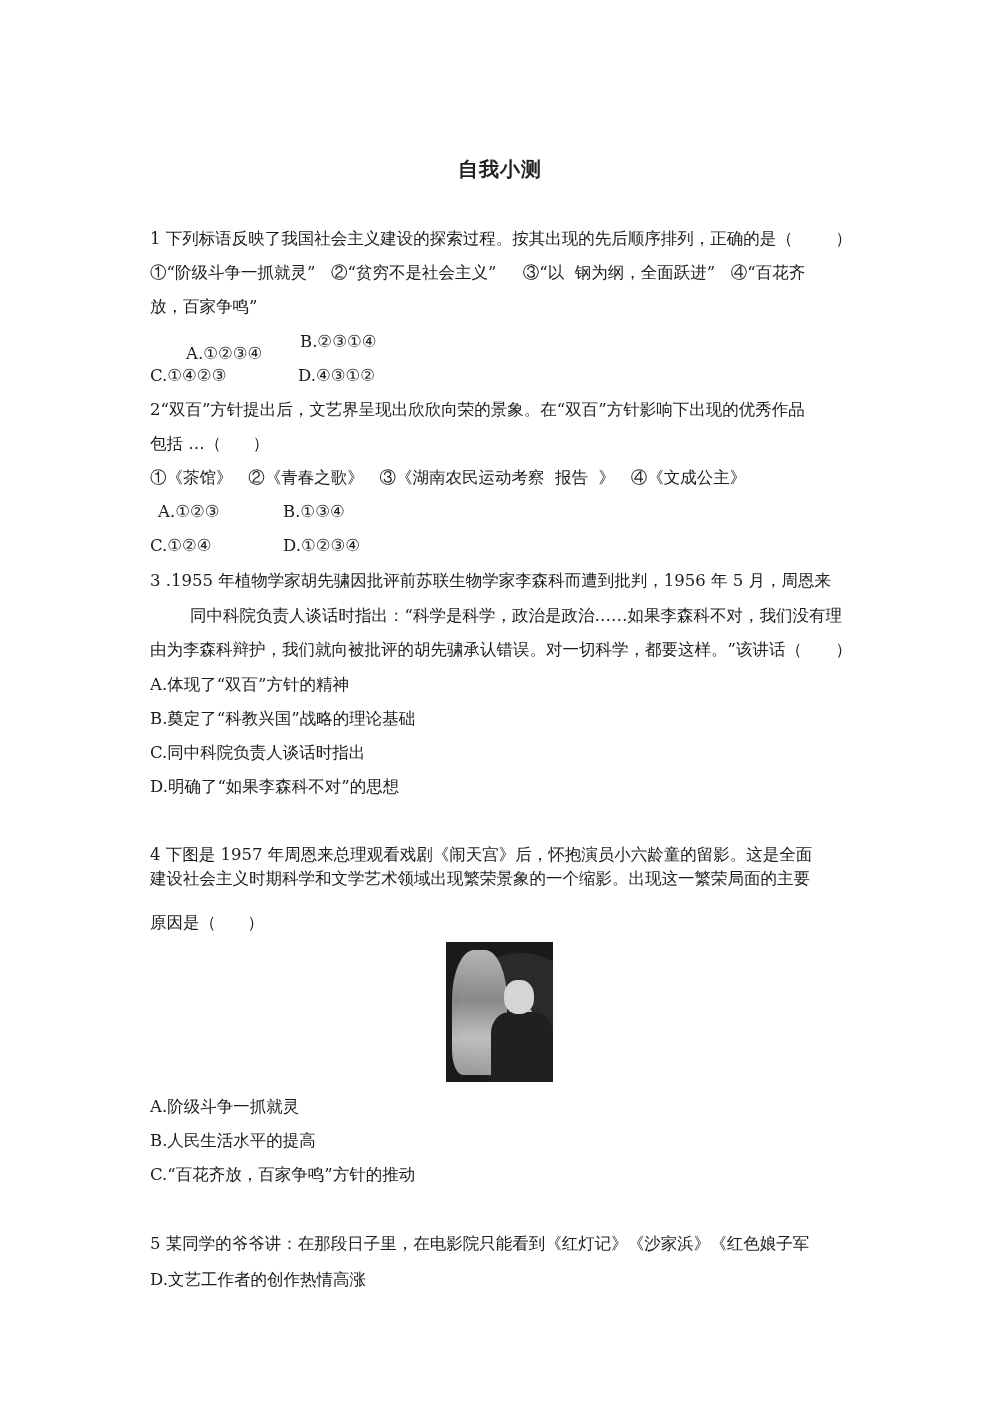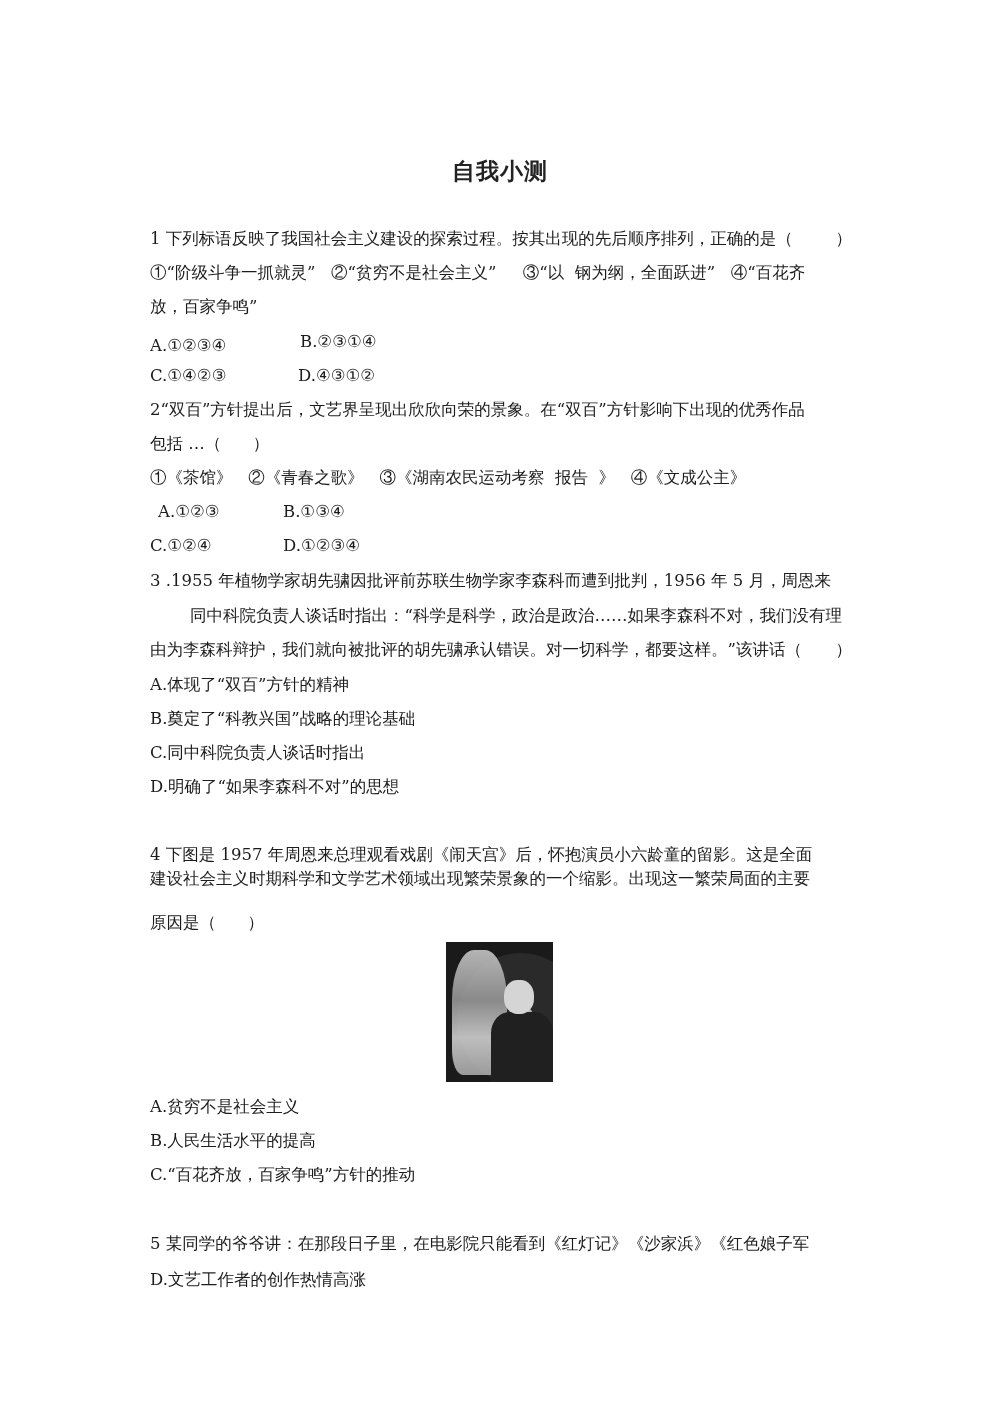--- a/index.html
+++ b/index.html
@@ -1,20 +1,20 @@
 <!DOCTYPE html>
 <html><head>
   <meta charset="utf-8">
   <style>
     html, body { margin: 0; padding: 0; background: #ffffff; }
     body { width: 1000px; height: 1414px; position: relative; overflow: hidden;
            font-family: "DejaVu Serif", "Liberation Serif", serif; color: #1a1a1a; }
     .page-title { position: absolute; top: 156px; left: 0; width: 1000px; text-align: center;
                   font-family: "DejaVu Sans", "Liberation Sans", sans-serif; font-weight: bold;
-                  font-size: 23px; letter-spacing: 1px; color: #222; }
+                  font-size: 20px; letter-spacing: 1px; color: #222; }
     .line { position: absolute; left: 150px; font-size: 16.5px; line-height: 20px; white-space: pre; color: #1c1c1c; }
     .full { width: 702px; display: flex; justify-content: space-between; }
     .photo { position: absolute; left: 446px; top: 942px; width: 107px; height: 140px;
              background: radial-gradient(ellipse at 70% 55%, #bdbdbd 0 12%, #2a2a2a 13% 60%, #1a1a1a 61%),
                          #333; overflow: hidden; }
     .photo .figA { position: absolute; left: 6px; top: 8px; width: 55px; height: 125px;
                    background: linear-gradient(180deg, #cfcfcf, #9a9a9a 40%, #d8d8d8 70%, #b0b0b0);
                    border-radius: 40% 40% 20% 20%; opacity: 0.85; }
     .photo .face { position: absolute; left: 58px; top: 38px; width: 30px; height: 34px;
                    background: #d5d5d5; border-radius: 45%; }
@@ -26,21 +26,21 @@
 
 <div class="page-title">自我小测</div>
 
 <div>
   <div class="line full" style="top:229px;">
     <span>1 下列标语反映了我国社会主义建设的探索过程。按其出现的先后顺序排列，正确的是（</span>
     <span>）</span>
   </div>
   <div class="line" style="top:263px;">①“阶级斗争一抓就灵”   ②“贫穷不是社会主义”     ③“以  钢为纲，全面跃进”   ④“百花齐</div>
   <div class="line" style="top:297px;">放，百家争鸣”</div>
-  <div class="line" style="top:336px;">A.①②③④</div>
+  <div class="line" style="top:344px;margin-left:36px;">A.①②③④</div>
   <div class="line" style="top:332px; left:300px;">B.②③①④</div>
   <div class="line" style="top:366px;">C.①④②③</div>
   <div class="line" style="top:366px; left:298px;text-align:center;">D.④③①②</div>
 </div>
 
 <div>
   <div class="line" style="top:400px;">2“双百”方针提出后，文艺界呈现出欣欣向荣的景象。在“双百”方针影响下出现的优秀作品</div>
   <div class="line" style="top:434px;">包括 …（      ）</div>
   <div class="line" style="top:468px;">①《茶馆》   ②《青春之歌》   ③《湖南农民运动考察  报告  》   ④《文成公主》</div>
   <div class="line" style="top:502px;margin-left:8px;">A.①②③</div>
@@ -64,21 +64,21 @@
 
 <div>
   <div class="line" style="top:845px;">4 下图是 1957 年周恩来总理观看戏剧《闹天宫》后，怀抱演员小六龄童的留影。这是全面</div>
   <div class="line" style="top:859px;margin-top:10px;">建设社会主义时期科学和文学艺术领域出现繁荣景象的一个缩影。出现这一繁荣局面的主要</div>
   <div class="line" style="top:913px;">原因是（      ）</div>
   <div class="photo" title="周恩来怀抱小六龄童的黑白照片">
     <div class="figA"></div>
     <div class="body"></div>
     <div class="face"></div>
   </div>
-  <div class="line" style="top:1097px;">A.贫穷不是社会主义</div>
+  <div class="line" style="top:1097px;">A.阶级斗争一抓就灵</div>
   <div class="line" style="top:1131px;">B.人民生活水平的提高</div>
   <div class="line" style="top:1165px;">C.“百花齐放，百家争鸣”方针的推动</div>
   <div class="line" style="top:1234px;margin-top:36px;">D.文艺工作者的创作热情高涨</div>
 </div>
 
 <div>
   <div class="line" style="top:1234px;">5 某同学的爷爷讲：在那段日子里，在电影院只能看到《红灯记》《沙家浜》《红色娘子军</div>
 </div>
 
 </body></html>

